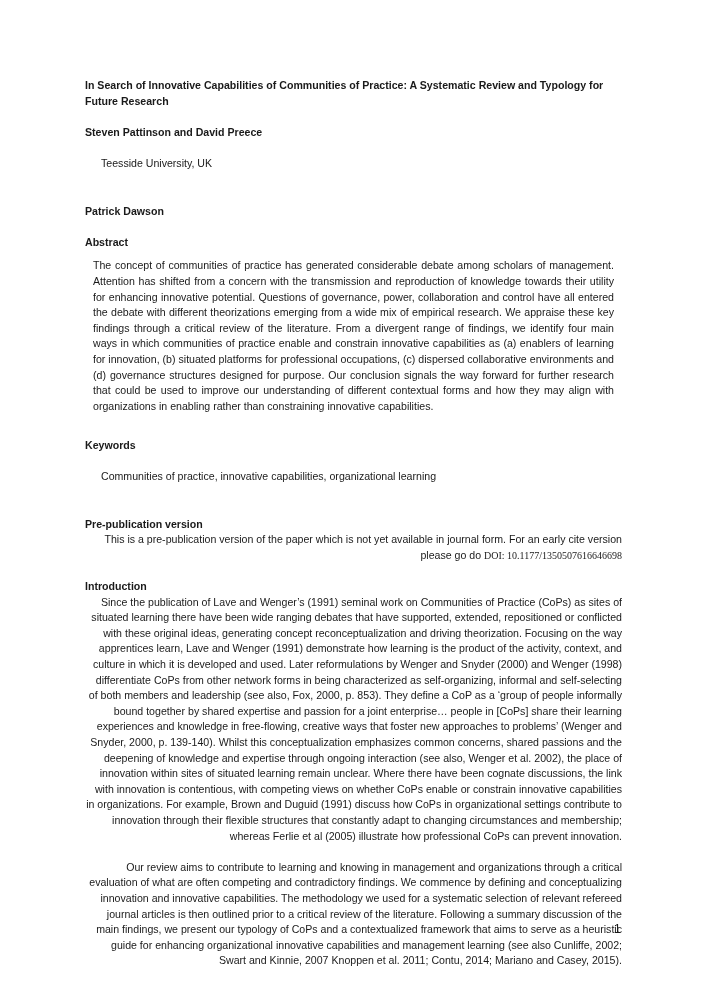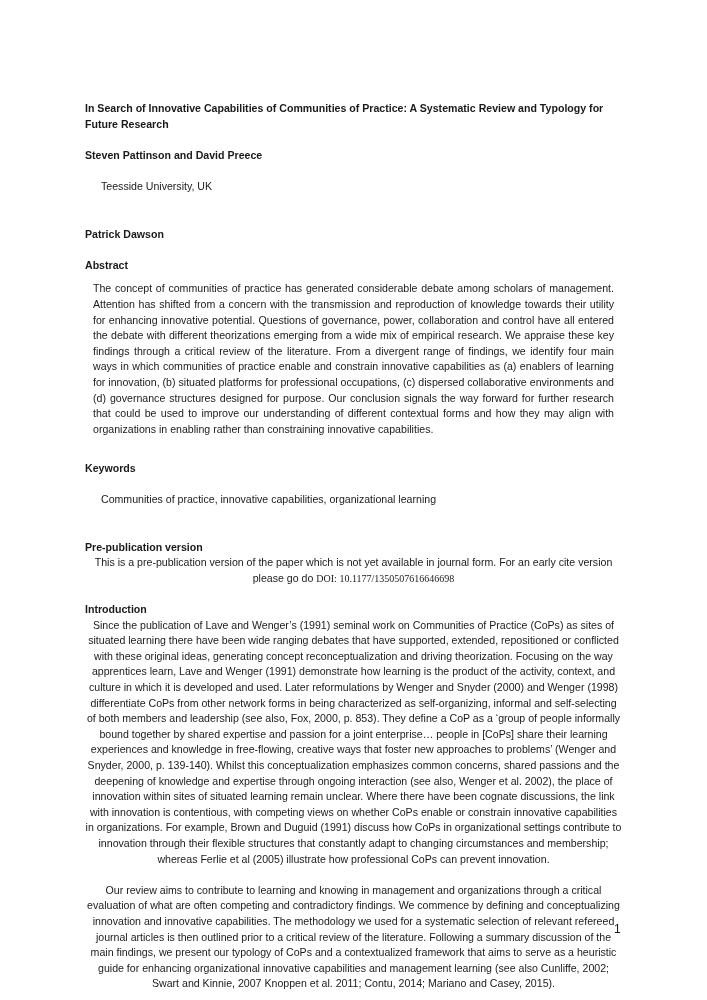--- a/index.html
+++ b/index.html
@@ -11,21 +11,21 @@
       width: 707px;
       height: 1000px;
       position: relative;
       overflow: hidden;
       font-family: "Liberation Sans", "DejaVu Sans", sans-serif;
       color: #1a1a1a;
     }
     .page {
       position: absolute;
       left: 85px;
-      top: 101px;
+      top: 78px;
       width: 537px;
       font-size: 10.6px;
       line-height: 15.6px;
     }
     .title {
       font-weight: bold;
       font-size: 10.6px;
       line-height: 15.6px;
       margin: 0;
     }
@@ -33,21 +33,21 @@
     .bold {
       font-weight: bold;
       margin: 0;
     }
     .plain { margin: 16px; }
     .justify {
       text-align: justify;
       margin: 8px;
     }
     .left {
-      text-align: center;
+      text-align: right;
       margin: 0;
     }
     .doi {
       font-family: "Liberation Serif", "DejaVu Serif", serif;
       font-size: 10px;
     }
     .page-number {
       position: absolute;
       left: 614px;
       top: 922px;

